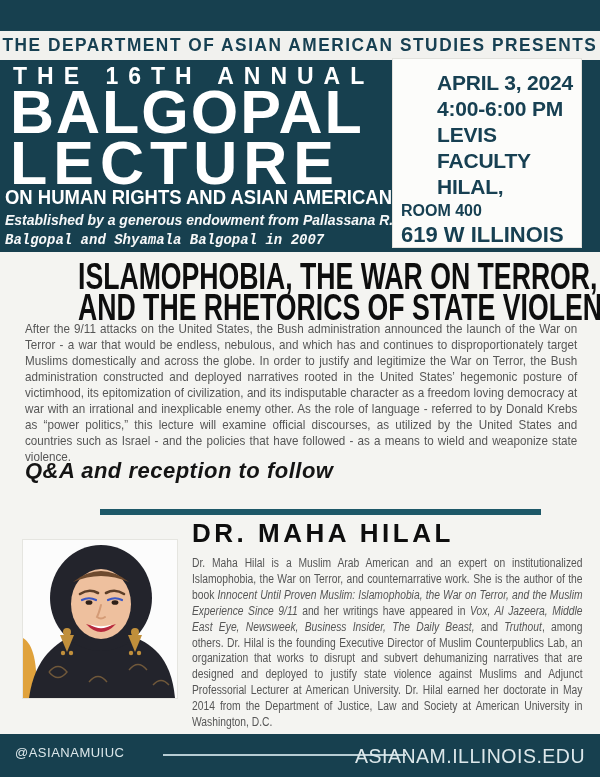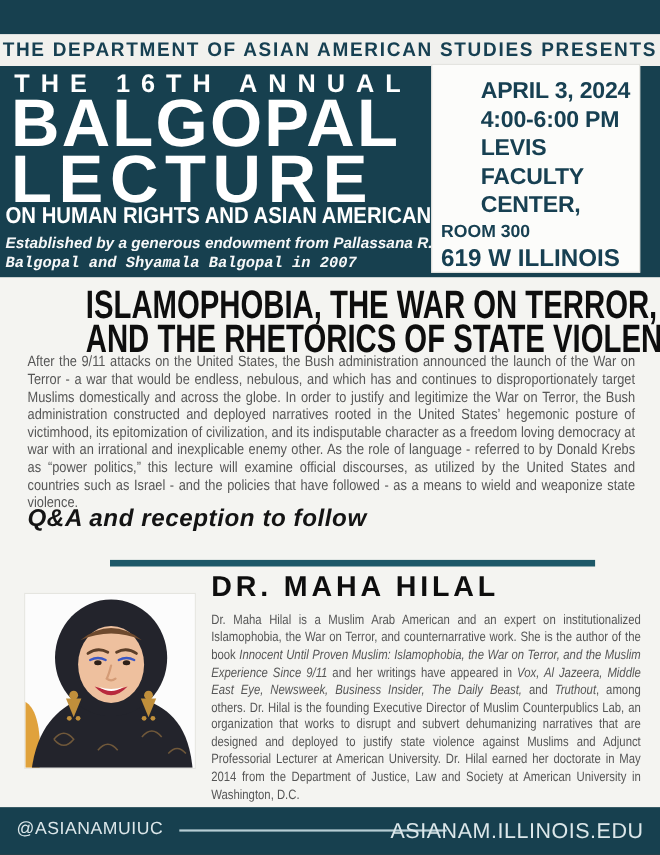--- a/index.html
+++ b/index.html
@@ -101,21 +101,21 @@
     color: var(--body-text);
   }
   .bio .italic { font-style: italic; }
   
   .footer {
     position: absolute; left: 0; top: 734px; width: 600px; height: 43px;
     background: var(--teal);
   }
   .footer .handle {
     position: absolute; left: 15px; top: 11px;
-    color: var(--footer-text); font-size: 16px; letter-spacing: 0.5px; text-align: center;
+    color: var(--footer-text); font-size: 13px; letter-spacing: 0.5px; text-align: center;
   }
   .footer .fdiv {
     position: absolute; left: 163px; top: 20px; width: 243px; height: 2px;
     background: var(--divider);
   }
   .footer .url {
     position: absolute; right: 15px; top: 11px;
     color: var(--footer-text); font-size: 19.5px; letter-spacing: 0.5px; margin-left: 36px;
   }
 </style>
@@ -133,22 +133,22 @@
   <div class="hl annual">THE 16TH ANNUAL</div>
   <div class="hl name2">LECTURE</div>
   <div class="hl name1">BALGOPAL</div>
   <div class="hl subtitle">ON HUMAN RIGHTS AND ASIAN AMERICANS</div>
   <div class="hl endow1">Established by a generous endowment from Pallassana R.</div>
   <div class="hl endow2">Balgopal and Shyamala Balgopal in 2007</div>
 
   <div class="info-box">
     <div class="lg">APRIL 3, 2024</div>
     <div class="lg">4:00-6:00 PM</div>
-    <div class="lg">LEVIS FACULTY CENTER,</div>
-    <div class="md">ROOM 300</div>
+    <div class="lg">LEVIS FACULTY HILAL,</div>
+    <div class="md">ROOM 400</div>
     <div class="xl">619 W ILLINOIS ST, URBANA</div>
   </div>
 
   <div class="main-title">
     <span class="tline">ISLAMOPHOBIA, THE WAR ON TERROR,</span>
     <span class="tline">AND THE RHETORICS OF STATE VIOLENCE</span>
   </div>
 
   <div class="abstract">After the 9/11 attacks on the United States, the Bush administration announced the launch of the War on Terror - a war that would be endless, nebulous, and which has and continues to disproportionately target Muslims domestically and across the globe. In order to justify and legitimize the War on Terror, the Bush administration constructed and deployed narratives rooted in the United States’ hegemonic posture of victimhood, its epitomization of civilization, and its indisputable character as a freedom loving democracy at war with an irrational and inexplicable enemy other. As the role of language - referred to by Donald Krebs as “power politics,” this lecture will examine official discourses, as utilized by the United States and countries such as Israel - and the policies that have followed - as a means to wield and weaponize state violence.</div>
 

